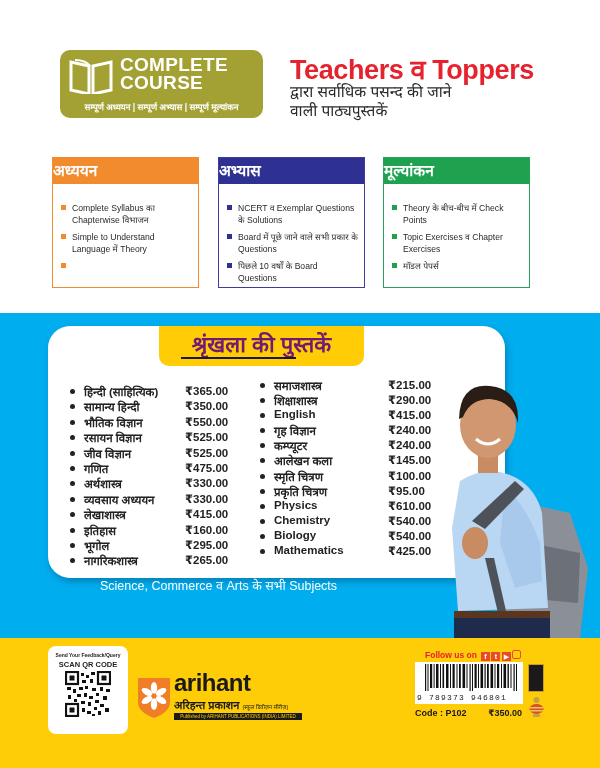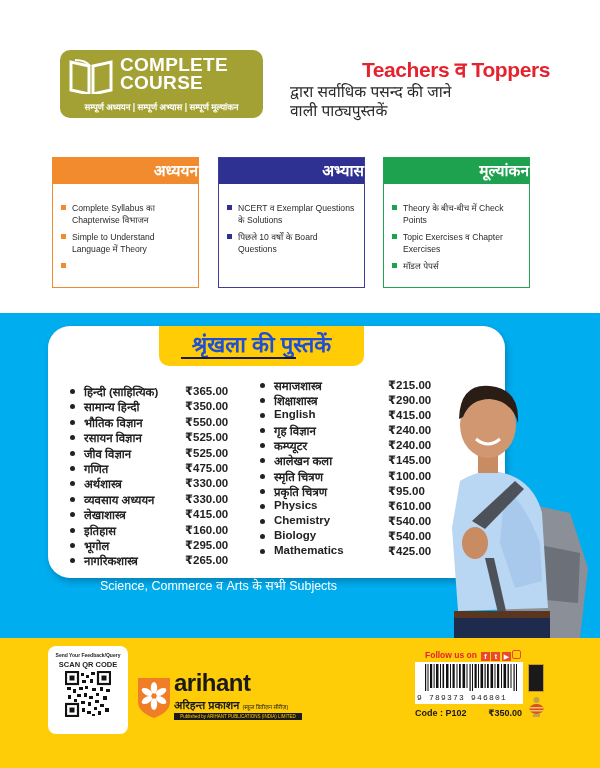--- a/index.html
+++ b/index.html
@@ -17,30 +17,30 @@
   .logo-title {
     position: absolute; left: 60px; top: 6px; color: #fff; font-weight: bold;
     font-size: 19px; line-height: 18px; letter-spacing: 0.3px;
   }
   .logo-sub {
     position: absolute; left: 0; right: 0; bottom: 6px; text-align: center;
     color: #fff; font-size: 8.5px; font-weight: bold; white-space: nowrap;
   }
 
   .tagline { position: absolute; left: 290px; top: 58px; width: 260px; }
-  .tagline-title { color: #e4232f; font-weight: bold; font-size: 21px; letter-spacing: -0.4px; line-height: 24px; text-align: right; }
+  .tagline-title { color: #e4232f; font-weight: bold; font-size: 27px; letter-spacing: -0.4px; line-height: 24px; }
   .tagline-sub { color: #2a2a2a; font-size: 15.5px; line-height: 19px; }
 
   .feature-box {
     position: absolute; top: 157px; width: 147px; height: 131px;
     background: #fff; border: 1.5px solid;
   }
   .feature-head {
     height: 26px; color: #fff; font-weight: bold; font-size: 15.5px;
-    text-align: right; line-height: 26px;
+    text-align: left; line-height: 26px;
   }
   .feature-list { list-style: none; padding: 18px 6px 0 8px; }
   .feature-list li {
     position: relative; padding-left: 11px; font-size: 8.6px; line-height: 12px;
     color: #2a2a2a; margin-bottom: 5px;
   }
   .feature-list li .sq {
     position: absolute; left: 0; top: 3px; width: 5px; height: 5px;
   }
   .box-orange { left: 52px; border-color: #f28a2e; }
@@ -56,21 +56,21 @@
     background: #00adef;
   }
   .series-card {
     position: absolute; left: 48px; top: 13px; width: 457px; height: 252px;
     background: #ffffff; border-radius: 22px;
     box-shadow: 2px 4px 6px rgba(0,60,100,0.35);
   }
   .series-title {
     position: absolute; left: 111px; top: 0; width: 205px; height: 40px;
     background: #ffcc05; border-radius: 0 0 10px 10px;
-    text-align: center; font-weight: bold; font-size: 22px; line-height: 38px; color: #1d4ed8;
+    text-align: center; font-weight: bold; font-size: 22px; line-height: 38px; color: #701a75;
   }
   .series-title-underline {
     position: absolute; left: 22px; bottom: 7px; width: 115px; height: 2px; background: #1a1a1a;
   }
   .book-col { position: absolute; top: 58px; list-style: none; }
   .book-col.c1 { left: 22px; }
   .book-col.c2 { left: 212px; top: 52px; }
   .book-col li {
     position: relative; height: 15.4px; font-size: 11.5px; font-weight: bold; color: #222;
     white-space: nowrap;
@@ -159,20 +159,21 @@
       <li><span class="sq"></span><span>Complete Syllabus का Chapterwise विभाजन</span></li>
       <li><span class="sq"></span><span>Simple to Understand Language में Theory</span></li>
       <li><span class="sq"></span></li>
     </ul>
   </div>
 
   <div class="feature-box box-blue">
     <div class="feature-head">अभ्यास</div>
     <ul class="feature-list">
       <li><span class="sq"></span><span>NCERT व Exemplar Questions के Solutions</span></li>
+      <li><span class="sq"></span><span>Board में पूछे जाने वाले सभी प्रकार के Questions</span></li>
       <li><span class="sq"></span><span>पिछले 10 वर्षों के Board Questions</span></li>
     </ul>
   </div>
 
   <div class="feature-box box-green">
     <div class="feature-head">मूल्यांकन</div>
     <ul class="feature-list">
       <li><span class="sq"></span><span>Theory के बीच-बीच में Check Points</span></li>
       <li><span class="sq"></span><span>Topic Exercises व Chapter Exercises</span></li>
       <li><span class="sq"></span><span>मॉडल पेपर्स</span></li>

